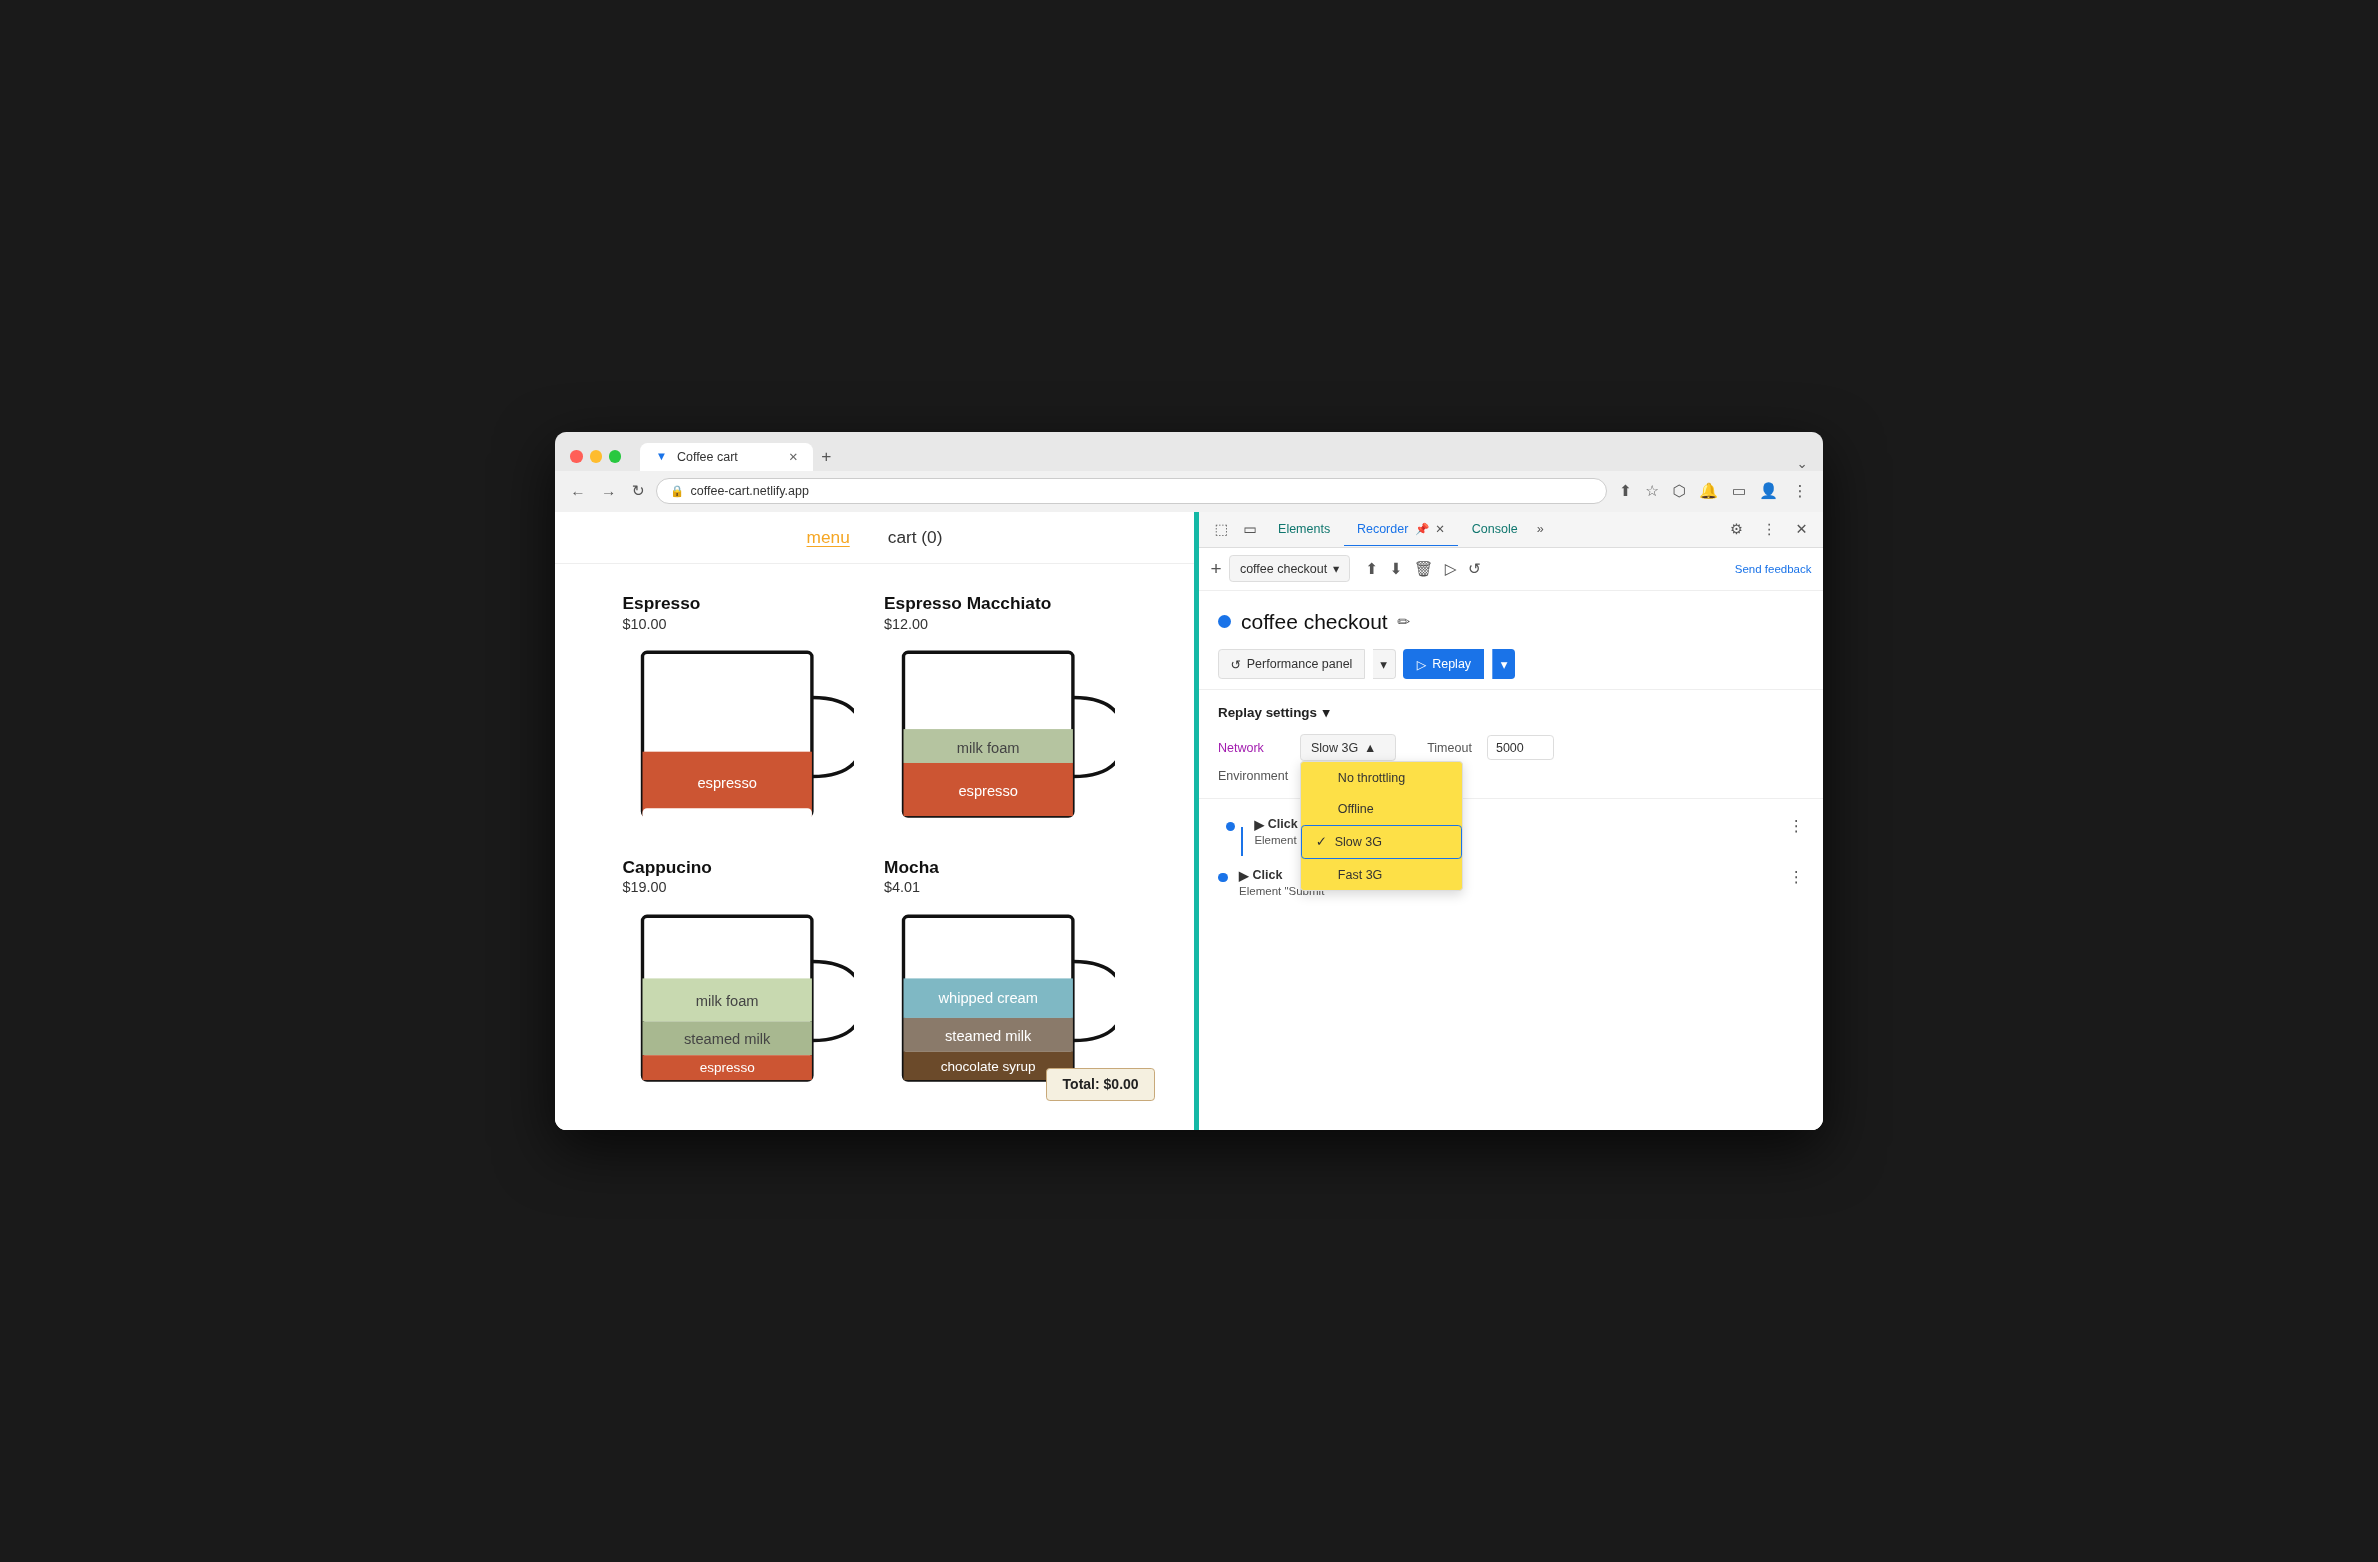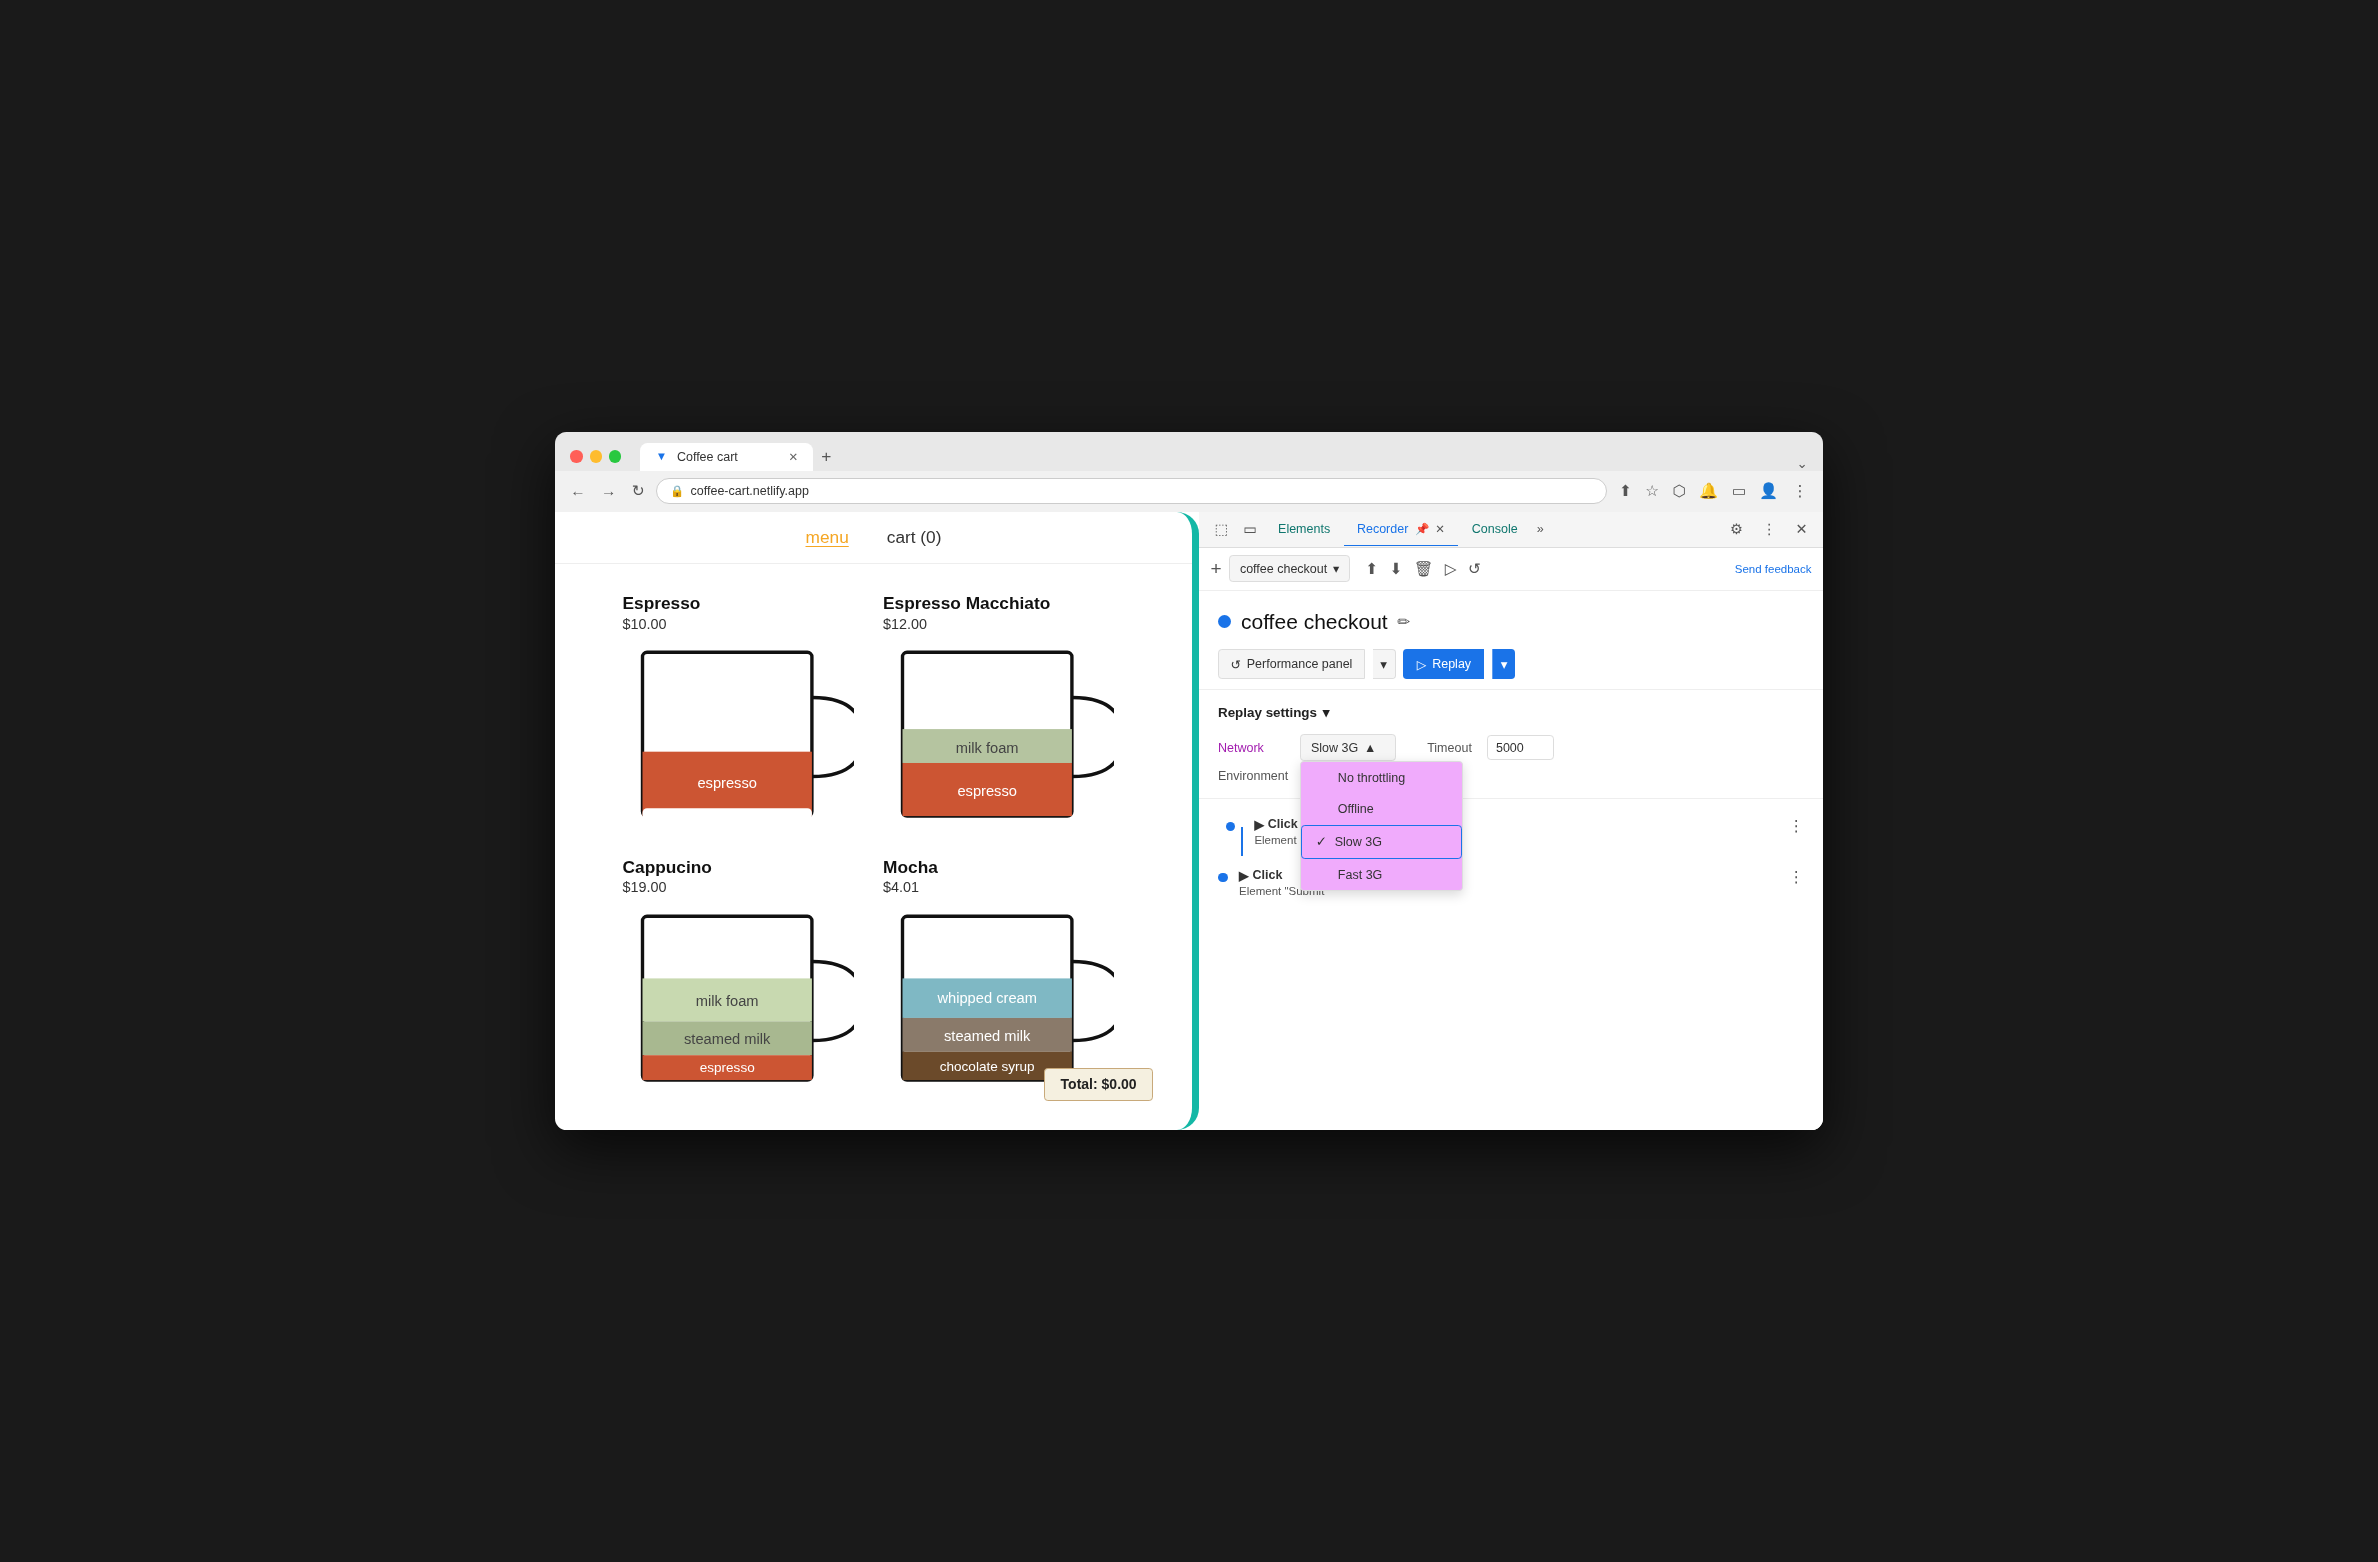--- a/index.html
+++ b/index.html
@@ -124,22 +124,21 @@
     }
     
     .main-area {
       display: flex;
       background: #fff;
     }
     
     .coffee-cart {
       flex: 0 0 644px;
       background: #fff;
-      border-right: 7px solid #14b8a6;
-      border-radius: 22px;
+      border-right: 5px solid #14b8a6;
     }
     .cart-nav {
       display: flex;
       align-items: center;
       justify-content: center;
       gap: 38px;
       padding: 15.4px 0;
       border-bottom: 1.9px solid #eee;
     }
     .nav-menu {
@@ -416,21 +415,21 @@
     }
     .rs-env-label {
       font-size: 12.5px;
       color: #555;
     }
     
     .dropdown-overlay {
       position: absolute;
       top: 100%;
       left: 0;
-      background: #f0abfc;
+      background: #fde047;
       border: 1px solid #ddd;
       border-radius: 3.8px;
       box-shadow: 0 3.8px 11.5px rgba(0,0,0,0.15);
       min-width: 163px;
       z-index: 100;
     }
     .dropdown-item {
       display: flex;
       align-items: center;
       gap: 7.7px;

